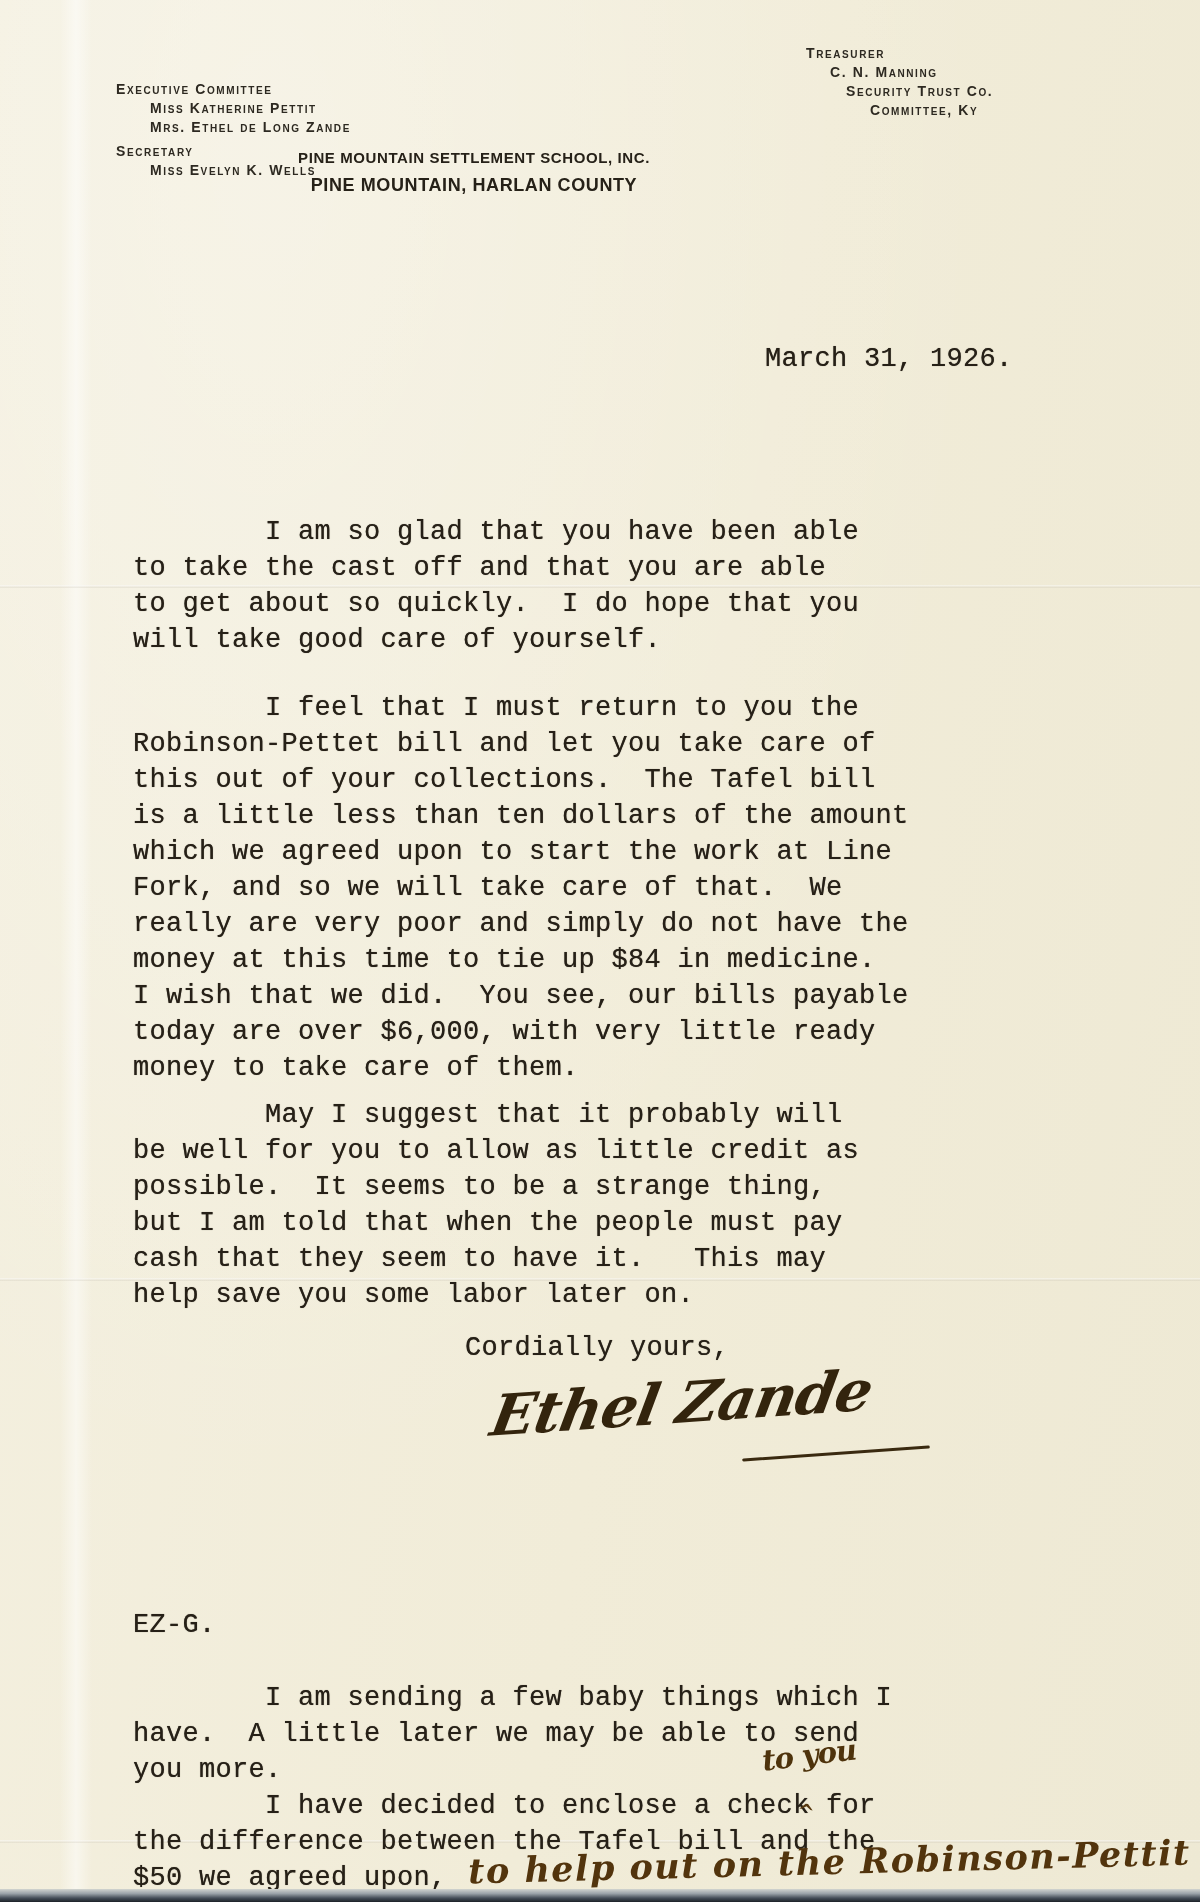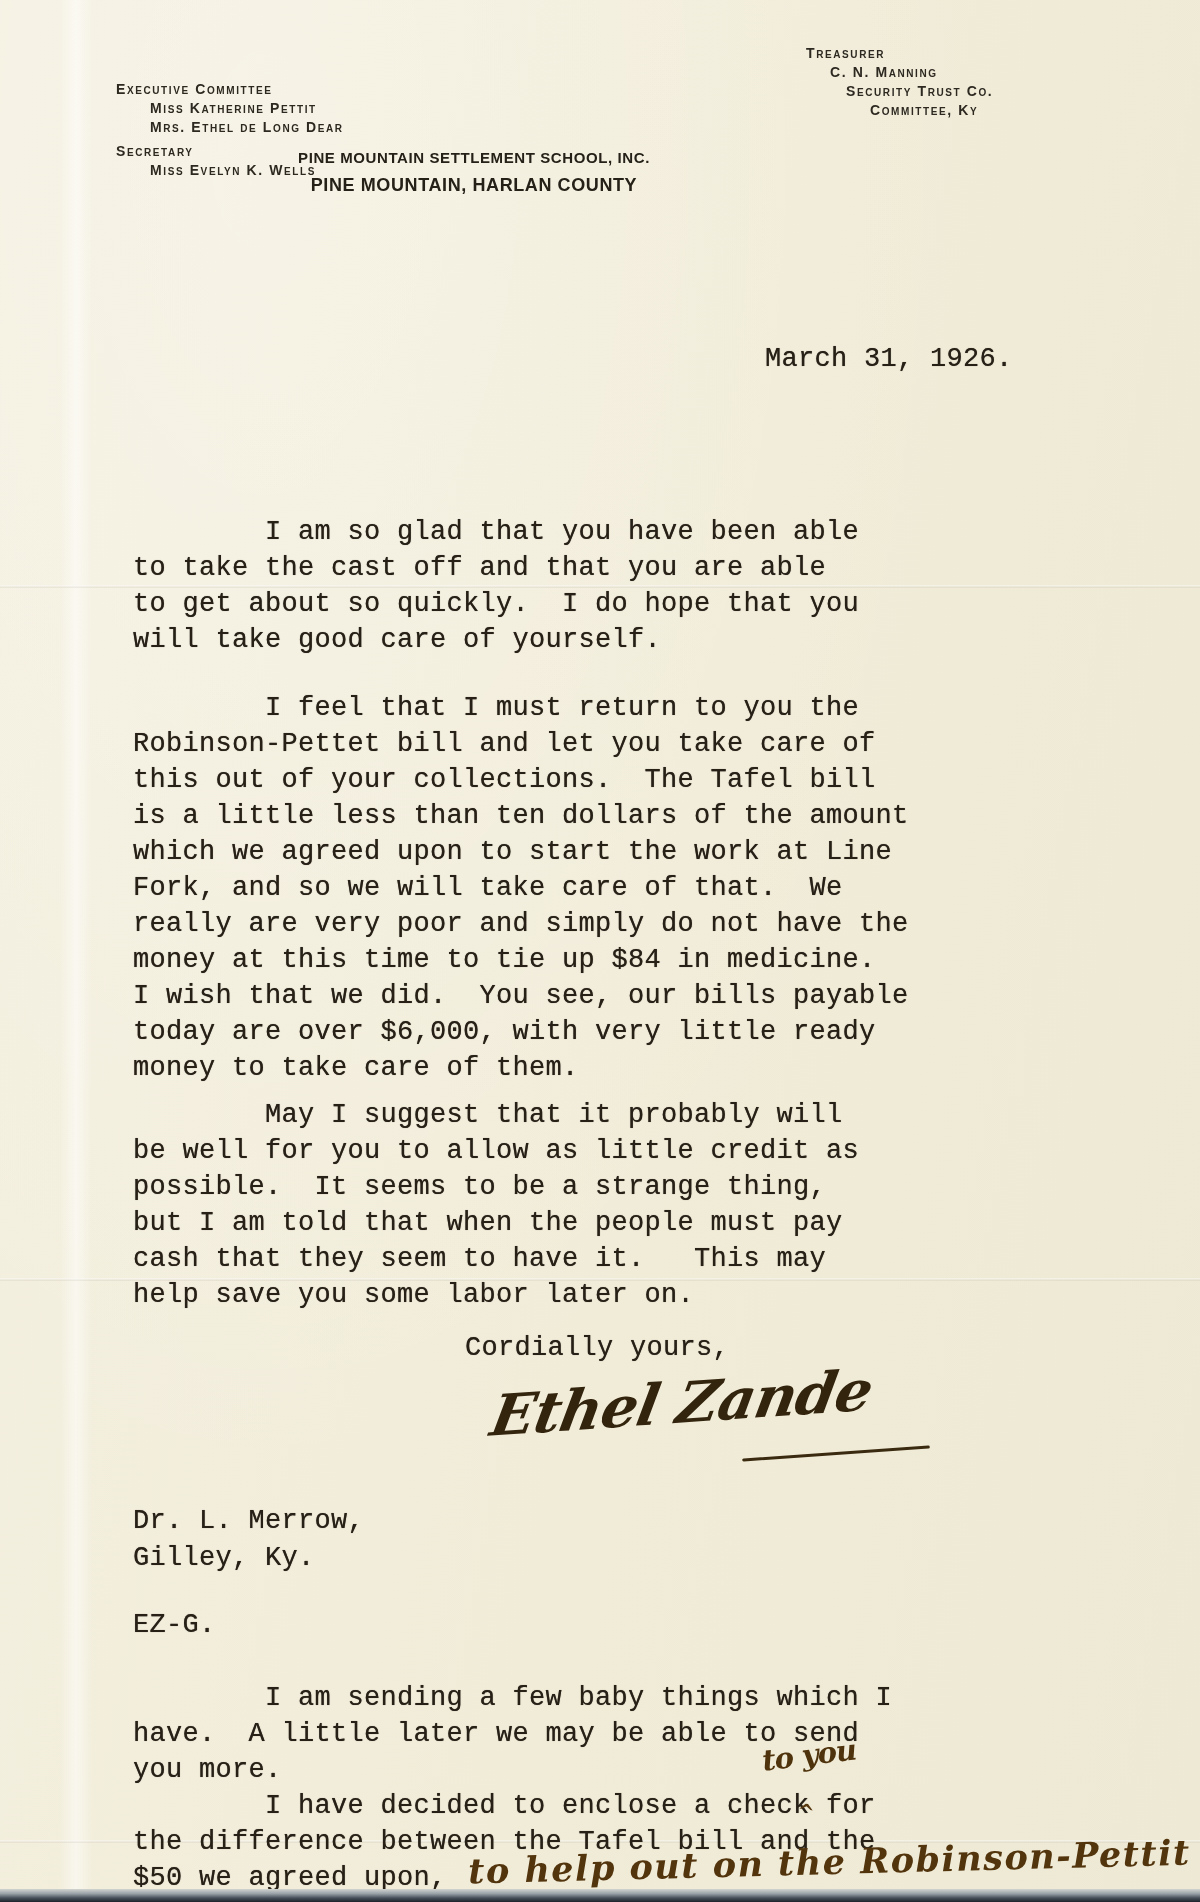--- a/index.html
+++ b/index.html
@@ -87,21 +87,21 @@
 <div class="paper">
 
   <div class="vband"></div>
   <div class="crease c1"></div>
   <div class="crease c2"></div>
   <div class="crease c3"></div>
 
   <div class="lh-small lh-left">
     <div>Executive Committee</div>
     <div class="ind1">Miss Katherine Pettit</div>
-    <div class="ind1">Mrs. Ethel de Long Dear</div>
+    <div class="ind1">Mrs. Ethel de Long Zande</div>
     <div class="grp">Secretary</div>
     <div class="ind1">Miss Evelyn K. Wells</div>
   </div>
 
   <div class="lh-small lh-right">
     <div>Treasurer</div>
     <div class="ind2">C. N. Manning</div>
     <div class="ind3">Security Trust Co.</div>
     <div class="ind4">Committee, Ky</div>
   </div>
@@ -131,22 +131,20 @@
 be well for you to allow as little credit as
 possible.  It seems to be a strange thing,
 but I am told that when the people must pay
 cash that they seem to have it.   This may
 help save you some labor later on.</p>
   <p class="typed t-closing">Cordially yours,</p>
 
   <p class="hand h-signature">Ethel Zande</p>
   <div class="h-flourish"></div>
 
-  <p class="typed t-recipient">Dr. L. Merrow,
-Gilley, Ky.</p>
   <p class="typed t-reference">EZ-G.</p>
   <p class="typed t-ps1 indent">I am sending a few baby things which I
 have.  A little later we may be able to send
 you more.</p>
   <p class="typed t-ps2 indent">I have decided to enclose a check for
 the difference between the Tafel bill and the
 $50 we agreed upon,</p>
 
   <p class="hand h-insertion">to you</p>
   <p class="hand h-caret">^</p>

